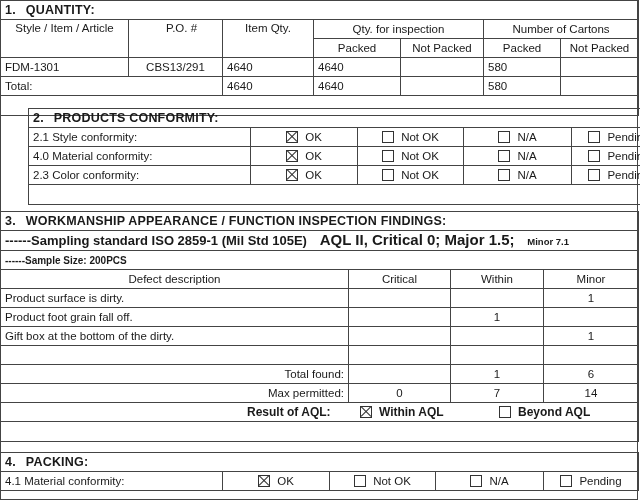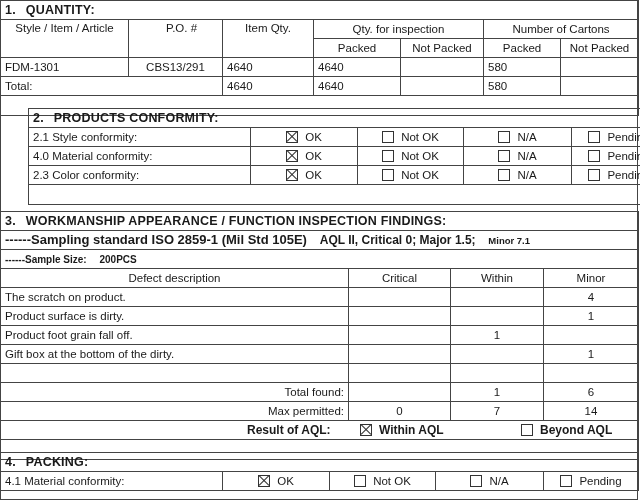--- a/index.html
+++ b/index.html
@@ -128,43 +128,37 @@
   </colgroup>
   <tbody>
       <tr>
     <td colspan="4" class="sec-title">
       <span class="num">3.</span><span>WORKMANSHIP APPEARANCE / FUNCTION INSPECTION FINDINGS:</span>
     </td>
   </tr>
   <tr>
     <td colspan="4" class="bold-small">
       <span style="font-size:13px;">------Sampling standard ISO 2859-1 (Mil Std 105E)</span>
-      <span style="margin-left:10px;font-size:12px;margin-top:44px;">AQL II, Critical 0; Major 1.5;</span>
+      <span style="margin-left:10px;font-size:15px;margin-top:44px;">AQL II, Critical 0; Major 1.5;</span>
       <span style="margin-left:10px;font-size:9.5px;">Minor 7.1</span>
     </td>
   </tr>
   <tr>
     <td colspan="4" class="bold-small">
       <span>------Sample Size:</span>
-      <span style="margin-left:10px;">200PCS</span>
+      <span style="">200PCS</span>
     </td>
   </tr>
   <tr>
     <td class="ctr">Defect description</td>
     <td class="ctr">Critical</td>
     <td class="ctr">Within</td>
     <td class="ctr">Minor</td>
   </tr>
   <tr>
-    <td>The scratch on product.</td>
-    <td class="ctr"></td>
-    <td class="ctr"></td>
-    <td class="ctr">4</td>
-  </tr>
-  <tr>
     <td>Product surface is dirty.</td>
     <td class="ctr"></td>
     <td class="ctr"></td>
     <td class="ctr">1</td>
   </tr>
   <tr>
     <td>Product foot grain fall off.</td>
     <td class="ctr"></td>
     <td class="ctr">1</td>
     <td class="ctr"></td>
@@ -190,21 +184,21 @@
   <tr>
     <td class="rgt">Max permitted:</td>
     <td class="ctr">0</td>
     <td class="ctr">7</td>
     <td class="ctr">14</td>
   </tr>
   <tr class="result-row">
     <td colspan="4" style="padding-left:246px;">
       <span>Result of AQL:</span>
       <span class="opt" style="margin-left:10px;"><span class="cb checked"></span><span>Within AQL</span></span>
-      <span class="opt" style="margin-left:58px;"><span class="cb"></span><span>Beyond AQL</span></span>
+      <span class="opt" style="margin-left:36px;"><span class="cb"></span><span>Beyond AQL</span></span>
     </td>
   </tr>
   <tr class="gap">
         <td colspan="4"></td>
       </tr>
 </tbody>
   </table>
 
 <table style="top:452px;">
   <colgroup>

